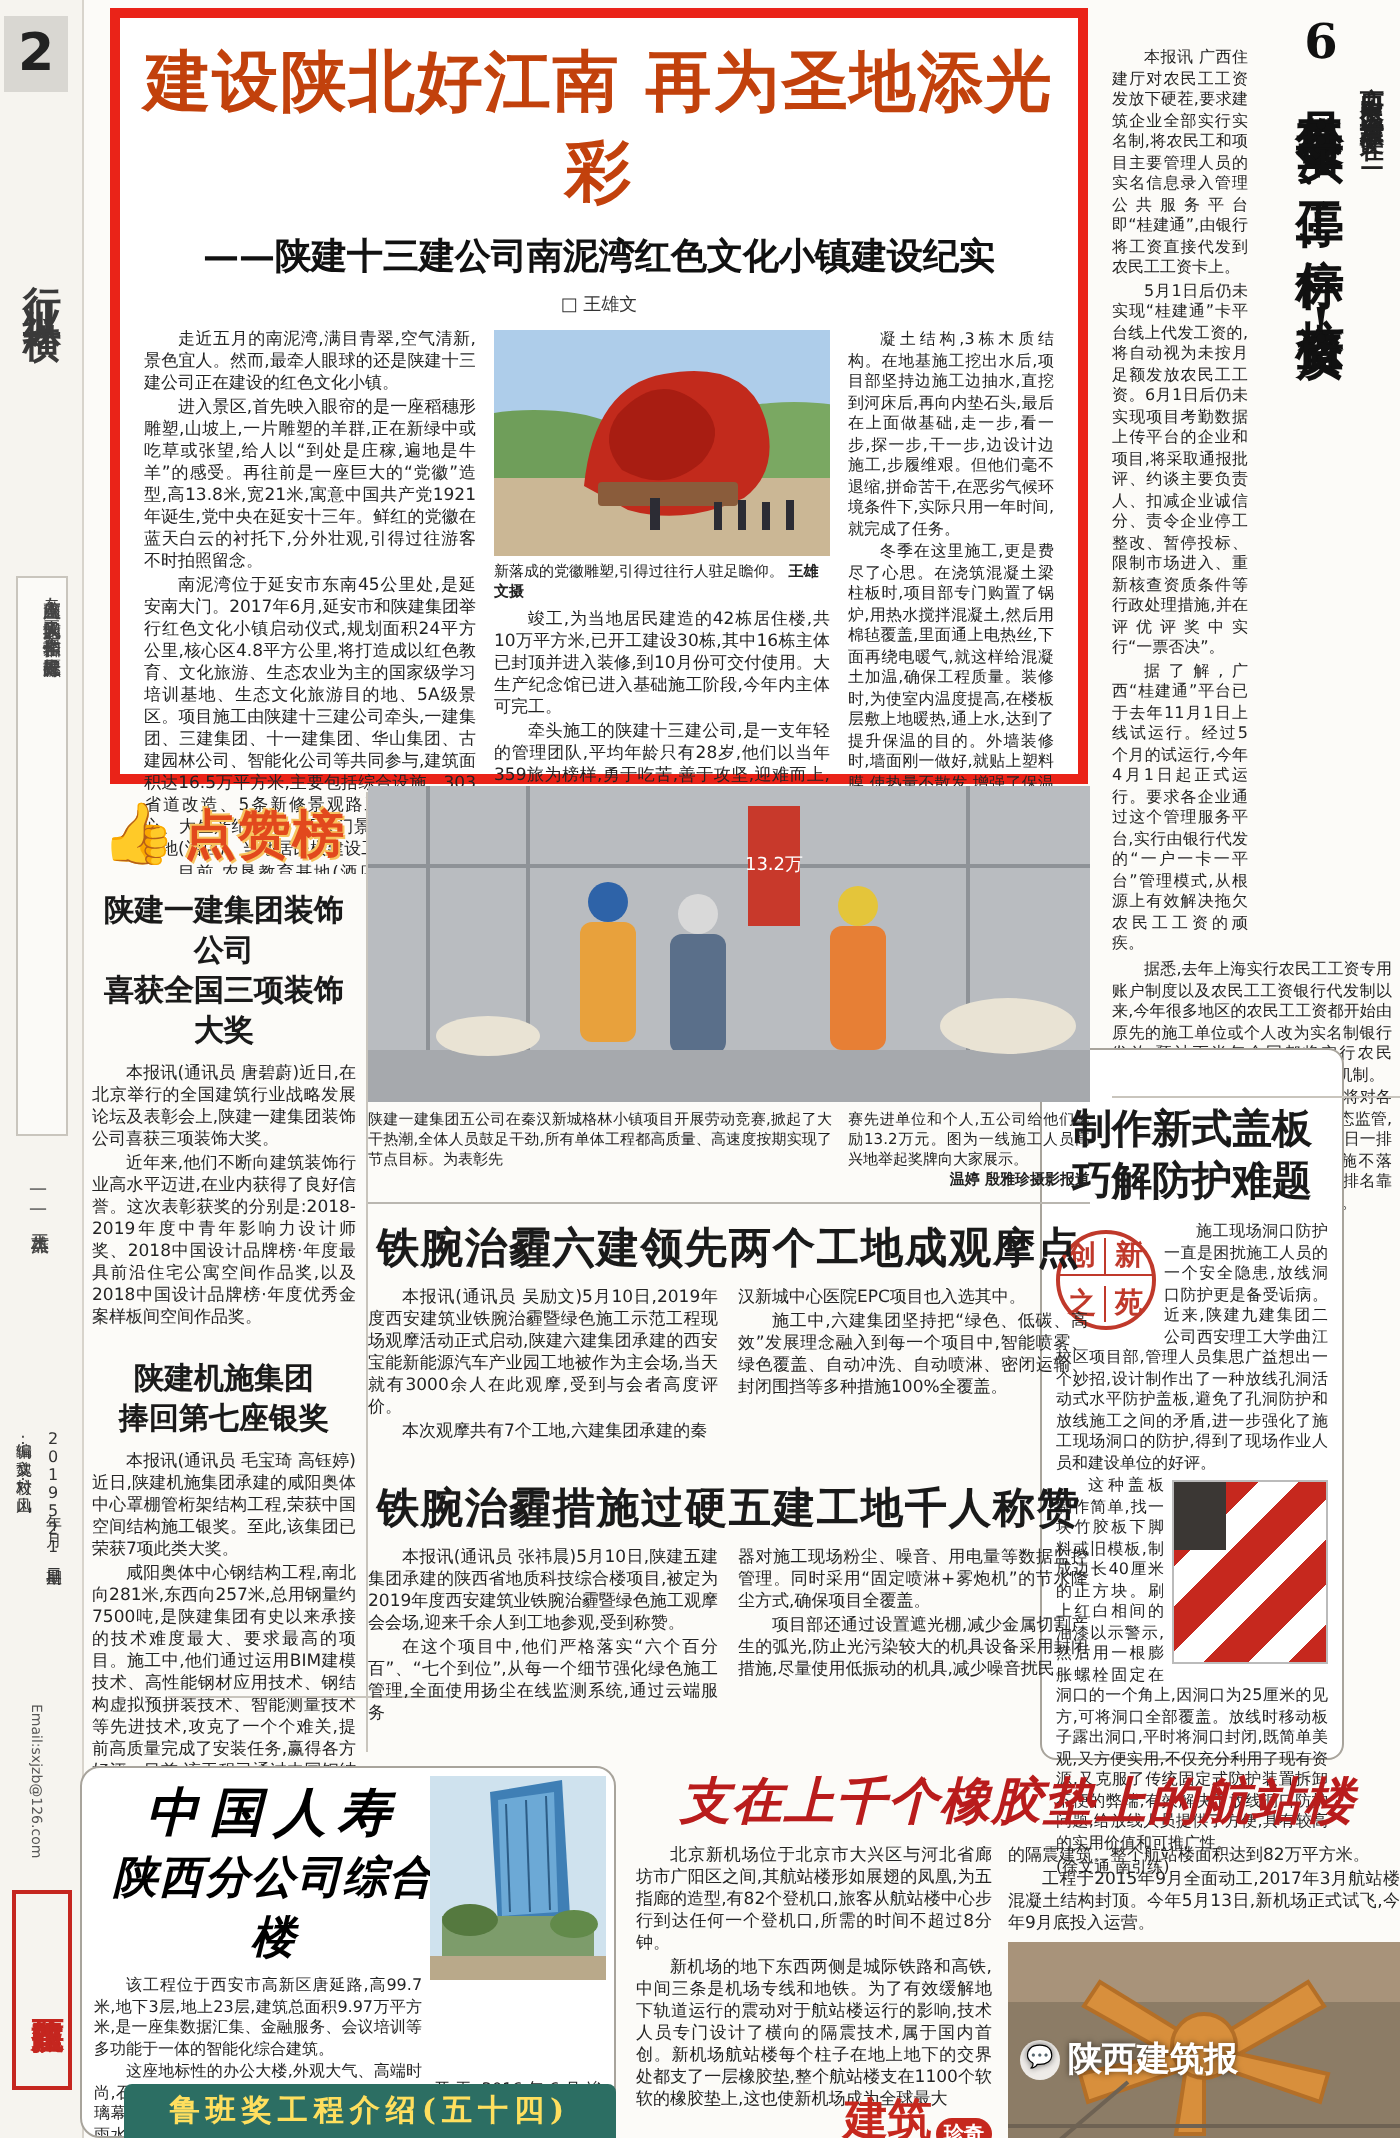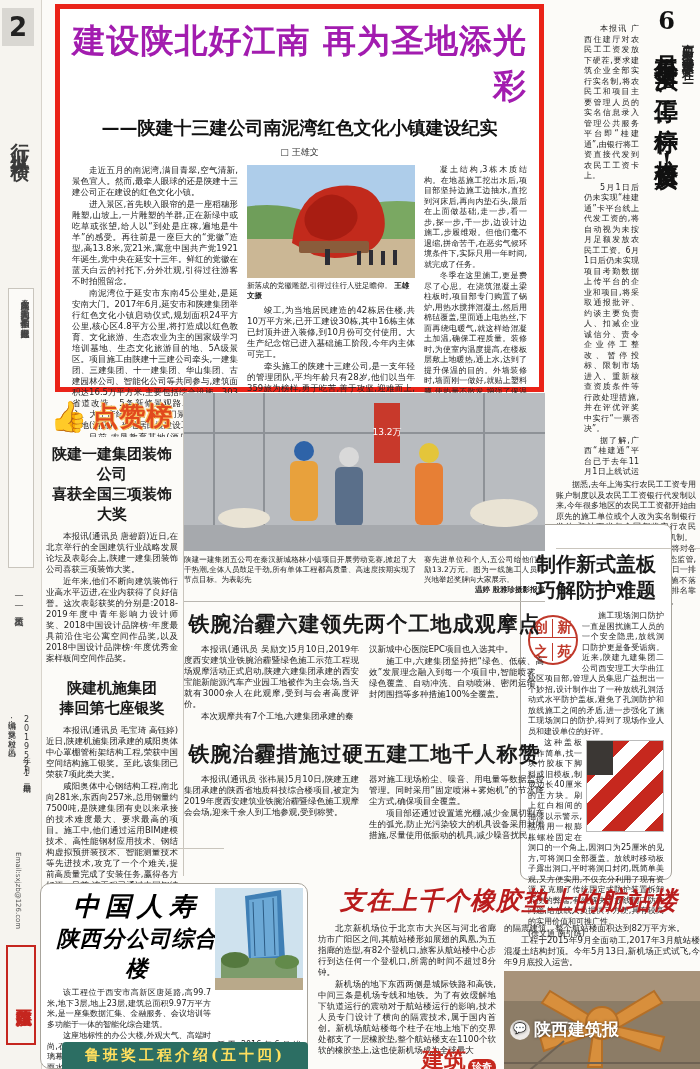--- a/index.html
+++ b/index.html
@@ -19,34 +19,34 @@
   #pagenum { position:absolute; left:2px; top:8px; width:32px; height:38px; background:#d9d7d2; color:#222; font-size:26px; font-weight:bold; text-align:center; line-height:38px; }
   #section-title { position:absolute; left:8px; top:128px; height:140px; font-size:19px; font-weight:bold; color:#3a3a3a; letter-spacing:6px; }
   #side-quote { position:absolute; left:8px; top:288px; height:280px; width:26px; border:1px solid #c9c5bd; background:#fbfaf7; font-size:9px; color:#444; padding:4px 2px; line-height:12px; }
   #side-author { position:absolute; left:12px; top:590px; height:110px; font-size:9px; color:#444; }
   #side-editor { position:absolute; left:6px; top:715px; height:120px; font-size:8px; color:#333; line-height:10px; }
   #side-date { position:absolute; left:20px; top:715px; height:130px; font-size:8px; color:#333; }
   #side-email { position:absolute; left:14px; top:852px; height:80px; font-size:7px; color:#555; text-orientation:mixed; }
   #side-logo { position:absolute; left:6px; top:945px; width:30px; height:100px; border:2px solid #c5261f; color:#c5261f; font-size:16px; font-weight:bold; padding-top:4px; text-align:center; font-family:"DejaVu Serif",serif; }
   
   #main-article { position:absolute; left:55px; top:4px; width:489px; height:388px; border:5px solid #ea2318; background:#fff; padding:6px 12px 4px 12px; }
-  #main-headline { text-align:right; font-size:33px; font-weight:bold; color:#a21caf; letter-spacing:1px; margin-top:4px; }
+  #main-headline { text-align:center; font-size:33px; font-weight:bold; color:#c2410c; letter-spacing:1px; margin-top:4px; }
   #main-subtitle { text-align:center; font-size:18px; font-weight:bold; color:#111; margin-top:7px; }
   #main-byline { text-align:center; font-size:9px; color:#333; margin-top:6px; }
   #main-body { display:flex; gap:9px; margin-top:6px; height:272px; overflow:hidden; }
   #main-c1 { width:166px; }
   #main-c2 { width:168px; }
   #main-c3 { flex:1; }
   #main-photo { width:168px; height:113px; display:block; }
   #main-caption { font-size:7.5px; line-height:10px; color:#222; margin:3px 0 4px 0; }
   #main-caption b { font-weight:bold; }
   
   #gx { position:absolute; left:556px; top:6px; width:140px; height:538px; }
   #gx-row { display:flex; height:470px; }
-  #gx-text { width:68px; overflow:hidden; padding-top:18px;margin-left:28px; }
+  #gx-text { width:68px; overflow:hidden; padding-top:18px; }
   #gx-head { width:46px; font-size:24px; line-height:1; font-weight:bold; font-family:"DejaVu Serif",serif; color:#111; letter-spacing:2px; height:470px; margin-left:2px; }
   #gx-kicker { width:22px; font-size:12px; font-weight:bold; font-family:"DejaVu Serif",serif; color:#222; letter-spacing:2px; padding-top:28px; height:440px; }
   #gx-tail { margin-top:4px; }
   
   #cover { position:absolute; left:520px; top:524px; width:152px; height:356px; padding:26px 7px 6px 7px; }
   #cover-title { text-align:center; font-size:20px; line-height:26px; }
   #cover-badge { float:left; width:50px; height:50px; border:2px solid #c0392b; border-radius:50%; margin:4px 4px 2px 0; display:grid; grid-template-columns:1fr 1fr; color:#c0392b; font-family:"DejaVu Serif",serif; font-weight:bold; font-size:14px; text-align:center; align-items:center; }
   #cover-badge span:nth-child(1){ border-right:1px solid #c0392b; border-bottom:1px solid #c0392b;}
   #cover-badge span:nth-child(2){ border-bottom:1px solid #c0392b;}
   #cover-badge span:nth-child(3){ border-right:1px solid #c0392b;}
@@ -263,20 +263,21 @@
         <div class="p">施工中,六建集团坚持把“绿色、低碳、高效”发展理念融入到每一个项目中,智能喷雾、绿色覆盖、自动冲洗、自动喷淋、密闭运输、封闭围挡等多种措施100%全覆盖。</div>
       </div>
     </div>
     <div class="mid-hrow">
       <div class="mid-h hl">铁腕治霾措施过硬</div>
       <div class="mid-h hl">五建工地千人称赞</div>
     </div>
     <div class="mid-cols" style="height:92px;overflow:hidden;">
       <div class="c">
         <div class="p">本报讯(通讯员 张祎晨)5月10日,陕建五建集团承建的陕西省地质科技综合楼项目,被定为2019年度西安建筑业铁腕治霾暨绿色施工观摩会会场,迎来千余人到工地参观,受到称赞。</div>
+        <div class="p">在这个项目中,他们严格落实“六个百分百”、“七个到位”,从每一个细节强化绿色施工管理,全面使用扬尘在线监测系统,通过云端服务</div>
       </div>
       <div class="c">
         <div class="p" style="text-indent:0;">器对施工现场粉尘、噪音、用电量等数据监控管理。同时采用“固定喷淋+雾炮机”的节水降尘方式,确保项目全覆盖。</div>
         <div class="p">项目部还通过设置遮光棚,减少金属切割产生的弧光,防止光污染较大的机具设备采用封闭措施,尽量使用低振动的机具,减少噪音扰民。</div>
       </div>
     </div>
   </div>
 
   <div id="life">
     <div id="life-title">

